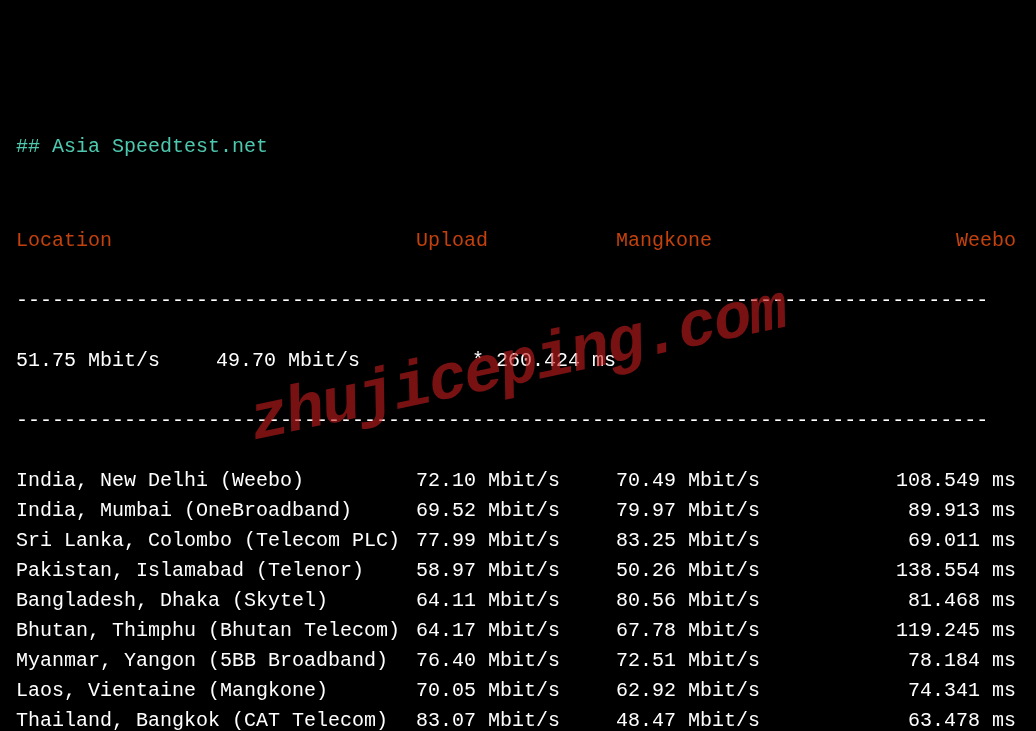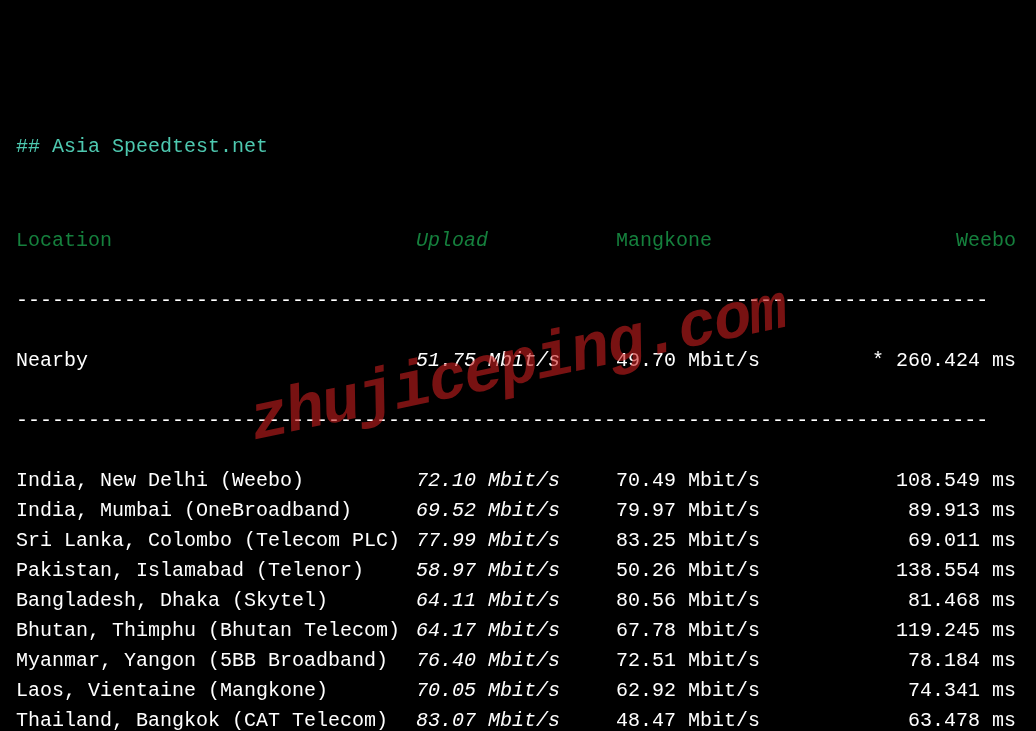--- a/index.html
+++ b/index.html
@@ -17,38 +17,37 @@
       height: 731px;
       white-space: pre;
       line-height: 1.5;
       position: relative;
     }
     .title {
       color: #4ec9b0;
       margin-bottom: 4px;
     }
     .header-row {
-      color: #15803d;
+      color: #c2410c;
       align-items: center;
     }
     .divider {
       color: #fff;
       letter-spacing: 0;
     }
     .row {
       display: flex;
     }
     .col-location {
       width: 400px;
       flex-shrink: 0;
     }
     .col-upload {
       width: 200px;
       flex-shrink: 0;
-      font-style: italic;
     }
     .col-download {
       width: 200px;
       flex-shrink: 0;
     }
     .col-ping {
       width: 200px;
       flex-shrink: 0;
       text-align: right;
     }
@@ -71,21 +70,21 @@
 
 
 
 <div class="title">## Asia Speedtest.net</div>
 
 <div class="row header-row">
 <span class="col-location">Location</span><span class="col-upload">Upload</span><span class="col-download">Mangkone</span><span class="col-ping">Weebo</span>
 </div>
 <div class="divider">---------------------------------------------------------------------------------</div>
 <div class="row">
-<span class="col-location">Nearby</span><span class="col-upload">51.75 Mbit/s</span><span class="col-download">49.70 Mbit/s</span><span class="col-ping">* 260.424 ms</span>
+<span class="col-upload">51.75 Mbit/s</span><span class="col-download">49.70 Mbit/s</span><span class="col-ping">* 260.424 ms</span>
 </div>
 <div class="divider">---------------------------------------------------------------------------------</div>
 <div id="table-body"><div class="row"><span class="col-location">India, New Delhi (Weebo)</span><span class="col-upload">72.10 Mbit/s</span><span class="col-download">70.49 Mbit/s</span><span class="col-ping">108.549 ms</span></div><div class="row"><span class="col-location">India, Mumbai (OneBroadband)</span><span class="col-upload">69.52 Mbit/s</span><span class="col-download">79.97 Mbit/s</span><span class="col-ping">89.913 ms</span></div><div class="row"><span class="col-location">Sri Lanka, Colombo (Telecom PLC)</span><span class="col-upload">77.99 Mbit/s</span><span class="col-download">83.25 Mbit/s</span><span class="col-ping">69.011 ms</span></div><div class="row"><span class="col-location">Pakistan, Islamabad (Telenor)</span><span class="col-upload">58.97 Mbit/s</span><span class="col-download">50.26 Mbit/s</span><span class="col-ping">138.554 ms</span></div><div class="row"><span class="col-location">Bangladesh, Dhaka (Skytel)</span><span class="col-upload">64.11 Mbit/s</span><span class="col-download">80.56 Mbit/s</span><span class="col-ping">81.468 ms</span></div><div class="row"><span class="col-location">Bhutan, Thimphu (Bhutan Telecom)</span><span class="col-upload">64.17 Mbit/s</span><span class="col-download">67.78 Mbit/s</span><span class="col-ping">119.245 ms</span></div><div class="row"><span class="col-location">Myanmar, Yangon (5BB Broadband)</span><span class="col-upload">76.40 Mbit/s</span><span class="col-download">72.51 Mbit/s</span><span class="col-ping">78.184 ms</span></div><div class="row"><span class="col-location">Laos, Vientaine (Mangkone)</span><span class="col-upload">70.05 Mbit/s</span><span class="col-download">62.92 Mbit/s</span><span class="col-ping">74.341 ms</span></div><div class="row"><span class="col-location">Thailand, Bangkok (CAT Telecom)</span><span class="col-upload">83.07 Mbit/s</span><span class="col-download">48.47 Mbit/s</span><span class="col-ping">63.478 ms</span></div></div>
 
 
 <div class="watermark">zhujiceping.com</div>
 
 
 
 

